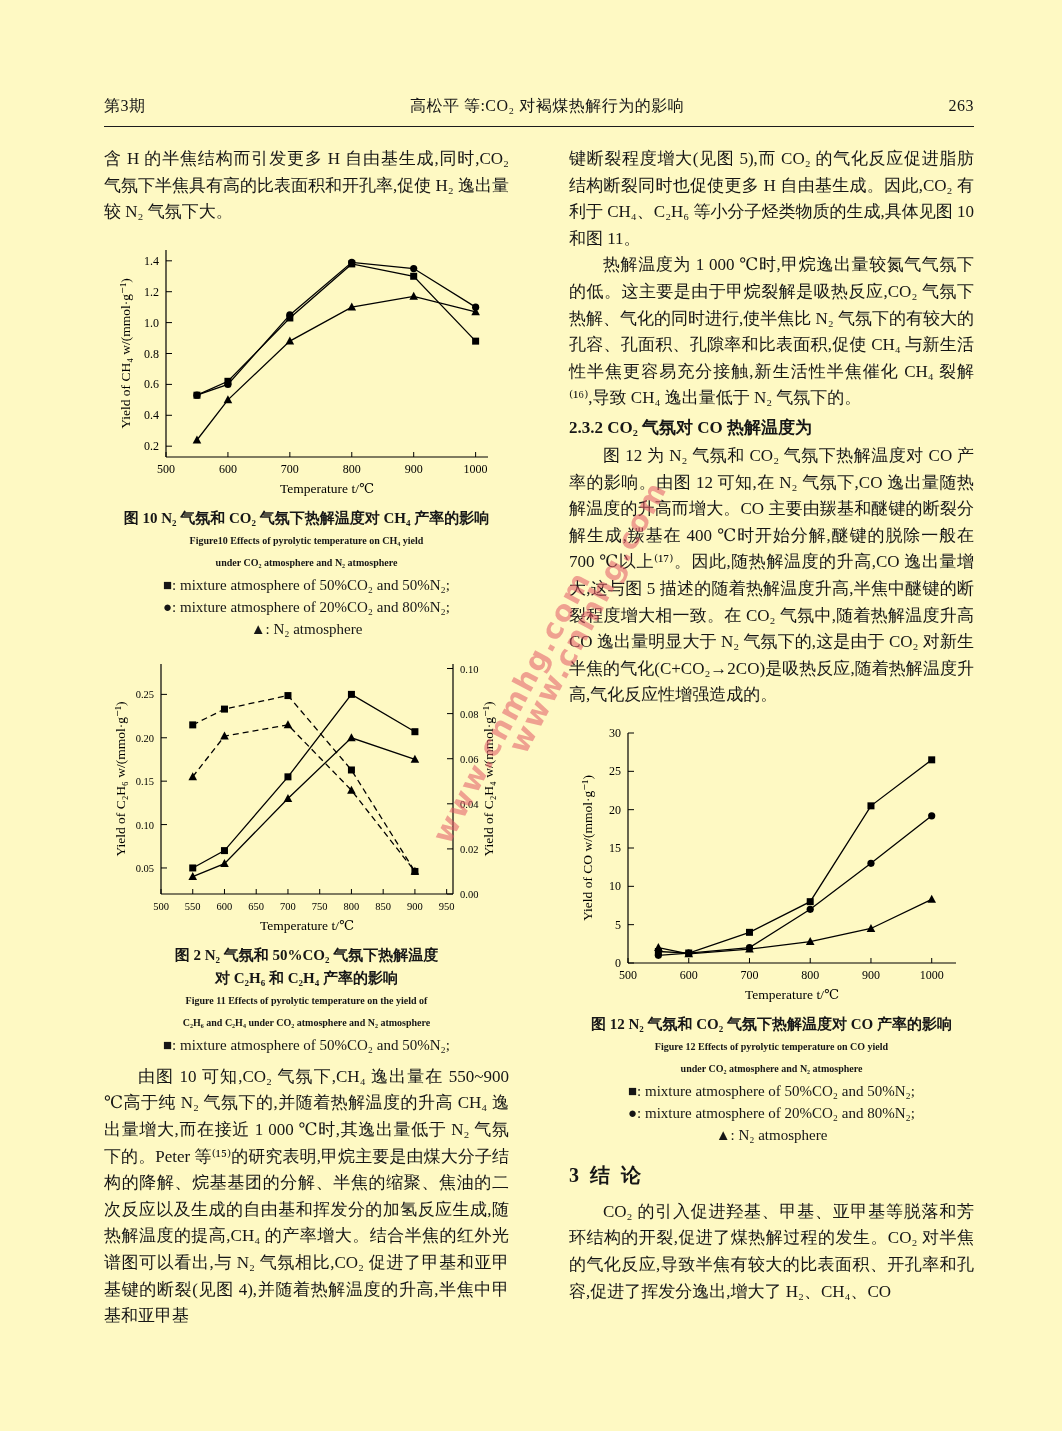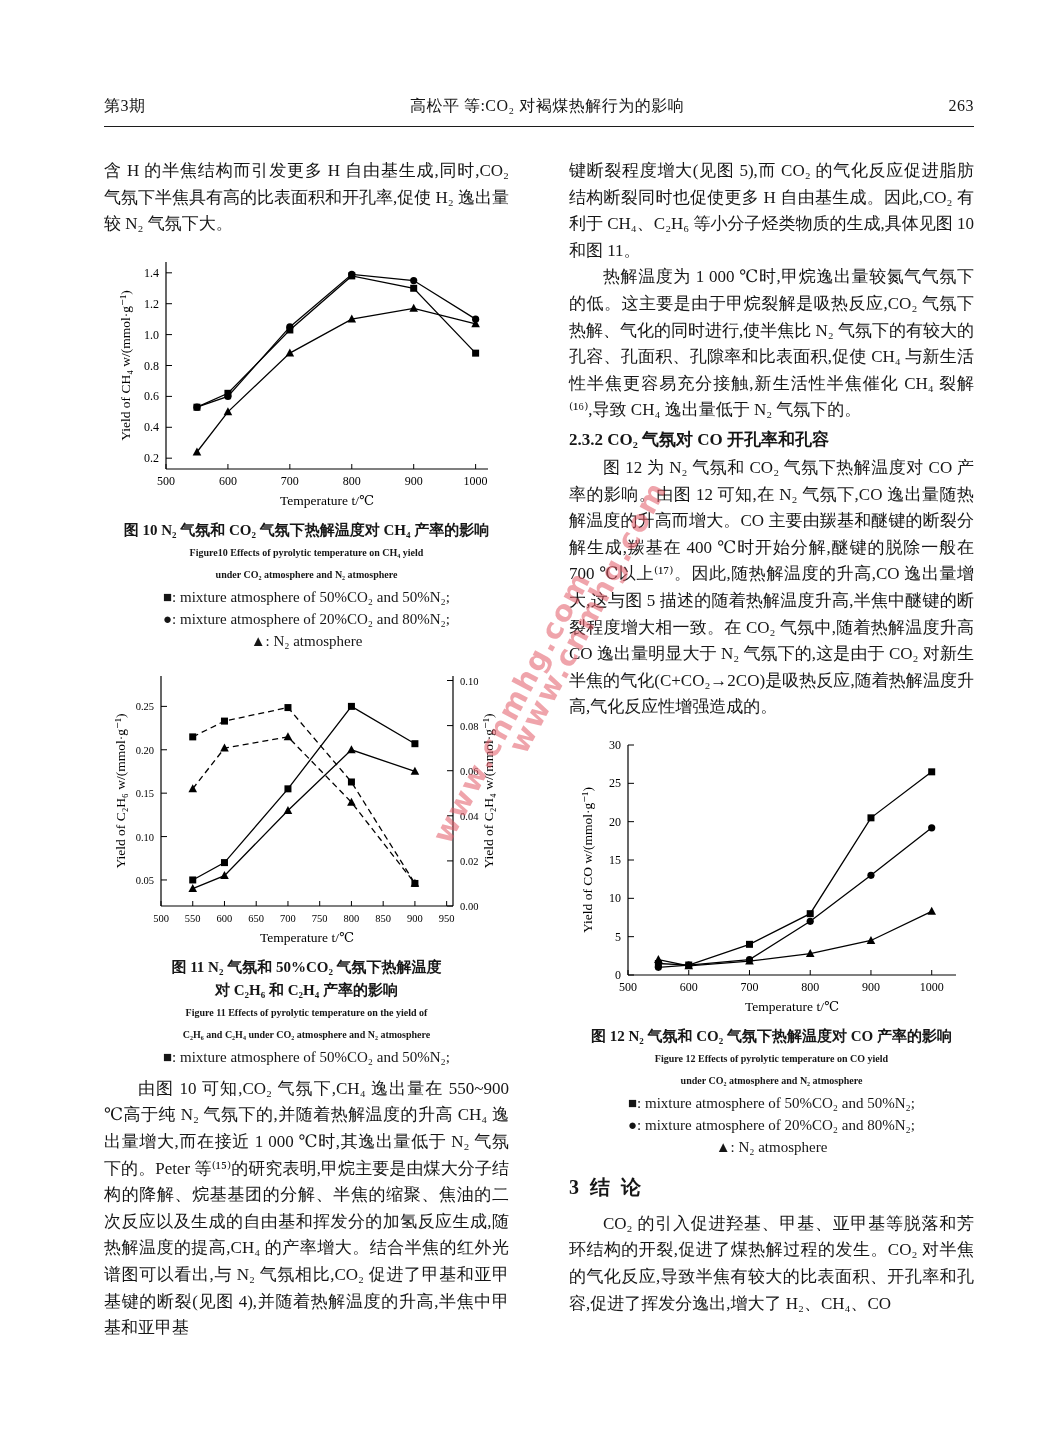--- a/index.html
+++ b/index.html
@@ -1,34 +1,34 @@
 <!DOCTYPE html>
 <html><head>
 <meta charset="utf-8">
 <style>
   * { box-sizing: border-box; margin: 0; padding: 0; }
   html, body { background: #e8e8e8; }
   .page {
     position: relative;
     width: 1062px; height: 1431px;
     margin: 0 auto;
-    background: #ffffff;
+    background: #fef9c3;
     color: #161616;
     font-family: "Liberation Serif", "DejaVu Serif", serif;
     overflow: hidden;
   }
   .pg-header {
     position: absolute; top: 96px; left: 104px; width: 870px;
     display: flex; justify-content: space-between; align-items: baseline;
     font-size: 16px; letter-spacing: .5px;
     padding-bottom: 9px; border-bottom: 1.6px solid #1c1c1c;
   }
   .content {
     position: absolute; top: 146px; left: 104px; width: 870px;
-    display: flex; gap: 60px; margin-top: 12px;
+    display: flex; gap: 60px;
   }
   .col { width: 415px; }
   .body-text {
     font-size: 17px; line-height: 26.6px;
     text-align: justify; text-justify: inter-ideograph;
   }
   .indent { text-indent: 2em; }
   .figure { margin: 12px 0 8px; text-align: center; }
   .figure svg { display: block; margin: 0 auto; }
   .figcap { margin-top: 4px; }
@@ -197,35 +197,35 @@
             <rect x="240.93478260869566" y="114.48039215686272" width="7" height="7" fill="#000"></rect>
             <rect x="304.4130434782609" y="215.95098039215685" width="7" height="7" fill="#000"></rect>
             <polyline points="85.73913043478261,124.74509803921569 117.47826086956522,84.15686274509801 180.95652173913044,72.88235294117646 244.43478260869566,138.27450980392155 307.9130434782609,219.45098039215685" fill="none" stroke="#000" stroke-width="1.3" stroke-dasharray="6,4"></polyline>
             <polygon points="85.73913043478261,120.1450980392157 81.43913043478261,128.1450980392157 90.0391304347826,128.1450980392157" fill="#000"></polygon>
             <polygon points="117.47826086956522,79.55686274509802 113.17826086956522,87.55686274509802 121.77826086956522,87.55686274509802" fill="#000"></polygon>
             <polygon points="180.95652173913044,68.28235294117647 176.65652173913043,76.28235294117647 185.25652173913045,76.28235294117647" fill="#000"></polygon>
             <polygon points="244.43478260869566,133.67450980392155 240.13478260869564,141.67450980392155 248.73478260869567,141.67450980392155" fill="#000"></polygon>
             <polygon points="307.9130434782609,214.85098039215686 303.61304347826086,222.85098039215686 312.2130434782609,222.85098039215686" fill="#000"></polygon>
           </svg>
         <figcaption class="figcap">
-          <div class="cap-cn">图 11  N₂ 气氛和 50%CO₂ 气氛下热解温度</div>
+          <div class="cap-cn">图 2  N₂ 气氛和 50%CO₂ 气氛下热解温度</div>
           <div class="cap-cn">对 C₂H₆ 和 C₂H₄ 产率的影响</div>
           <div class="cap-en">Figure 11  Effects of pyrolytic temperature on the yield of</div>
           <div class="cap-en">C₂H₆ and C₂H₄ under CO₂ atmosphere and N₂ atmosphere</div>
           <div class="cap-legend">■: mixture atmosphere of 50%CO₂ and 50%N₂;</div>
         </figcaption>
       </figure>
 
       <p class="body-text indent">由图 10 可知,CO₂ 气氛下,CH₄ 逸出量在 550~900 ℃高于纯 N₂ 气氛下的,并随着热解温度的升高 CH₄ 逸出量增大,而在接近 1 000 ℃时,其逸出量低于 N₂ 气氛下的。Peter 等⁽¹⁵⁾的研究表明,甲烷主要是由煤大分子结构的降解、烷基基团的分解、半焦的缩聚、焦油的二次反应以及生成的自由基和挥发分的加氢反应生成,随热解温度的提高,CH₄ 的产率增大。结合半焦的红外光谱图可以看出,与 N₂ 气氛相比,CO₂ 促进了甲基和亚甲基键的断裂(见图 4),并随着热解温度的升高,半焦中甲基和亚甲基</p>
     </section>
 
     <section class="col">
       <p class="body-text">键断裂程度增大(见图 5),而 CO₂ 的气化反应促进脂肪结构断裂同时也促使更多 H 自由基生成。因此,CO₂ 有利于 CH₄、C₂H₆ 等小分子烃类物质的生成,具体见图 10 和图 11。</p>
       <p class="body-text indent">热解温度为 1 000 ℃时,甲烷逸出量较氮气气氛下的低。这主要是由于甲烷裂解是吸热反应,CO₂ 气氛下热解、气化的同时进行,使半焦比 N₂ 气氛下的有较大的孔容、孔面积、孔隙率和比表面积,促使 CH₄ 与新生活性半焦更容易充分接触,新生活性半焦催化 CH₄ 裂解⁽¹⁶⁾,导致 CH₄ 逸出量低于 N₂ 气氛下的。</p>
-      <h3 class="subheading">2.3.2  CO₂ 气氛对 CO 开孔率和孔容</h3>
+      <h3 class="subheading">2.3.2  CO₂ 气氛对 CO 热解温度为</h3>
       <p class="body-text indent">图 12 为 N₂ 气氛和 CO₂ 气氛下热解温度对 CO 产率的影响。由图 12 可知,在 N₂ 气氛下,CO 逸出量随热解温度的升高而增大。CO 主要由羰基和醚键的断裂分解生成,羰基在 400 ℃时开始分解,醚键的脱除一般在 700 ℃以上⁽¹⁷⁾。因此,随热解温度的升高,CO 逸出量增大,这与图 5 描述的随着热解温度升高,半焦中醚键的断裂程度增大相一致。在 CO₂ 气氛中,随着热解温度升高 CO 逸出量明显大于 N₂ 气氛下的,这是由于 CO₂ 对新生半焦的气化(C+CO₂→2CO)是吸热反应,随着热解温度升高,气化反应性增强造成的。</p>
 
       <figure class="figure">
         <svg class="chart" width="400" height="288" viewBox="0 0 400 288">
             <line x1="56" y1="242" x2="384" y2="242" stroke="#000" stroke-width="1.2"></line>
             <line x1="56" y1="12" x2="56" y2="242" stroke="#000" stroke-width="1.2"></line>
             <line x1="56" y1="242" x2="56" y2="237" stroke="#000"></line>
             <text x="56" y="258" text-anchor="middle" font-size="12" font-family="Liberation Serif, DejaVu Serif, serif">500</text>
             <line x1="116.74074074074073" y1="242" x2="116.74074074074073" y2="237" stroke="#000"></line>
             <text x="116.74074074074073" y="258" text-anchor="middle" font-size="12" font-family="Liberation Serif, DejaVu Serif, serif">600</text>

